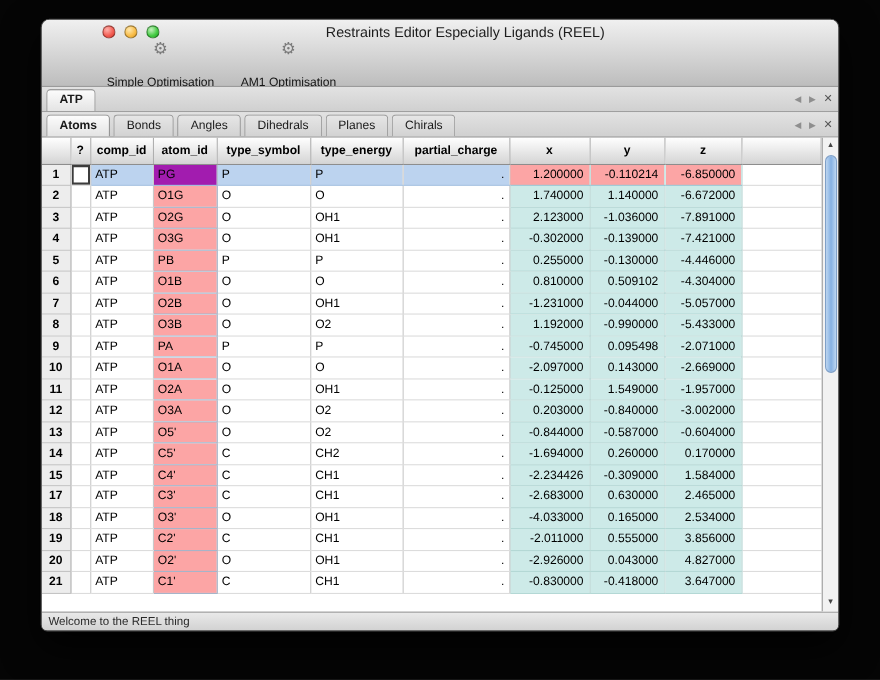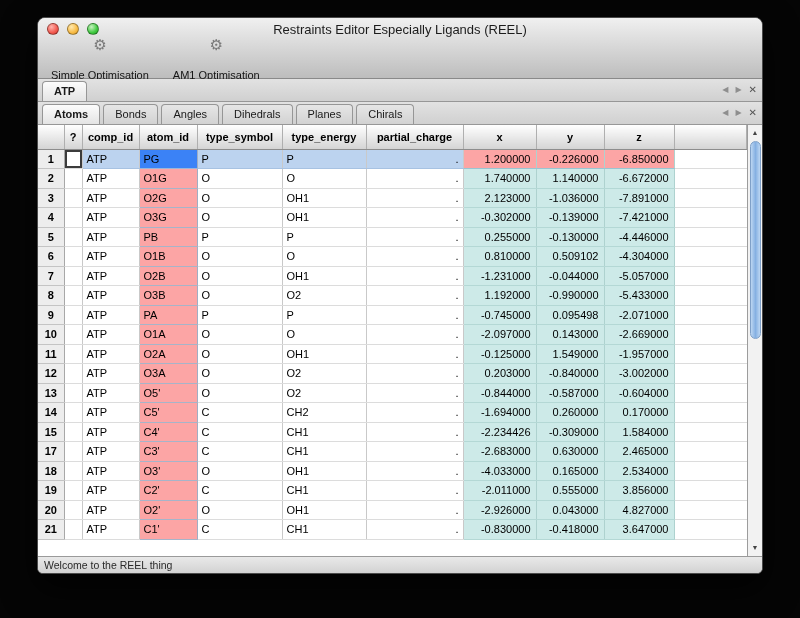--- a/index.html
+++ b/index.html
@@ -9,21 +9,21 @@
 
   .window {
     position:absolute; left:37px; top:17px; width:726px; height:557px;
     border-radius:8px 8px 6px 6px; overflow:hidden;
     background:#e6e6e6; border:1px solid #4a4a4a;
     box-shadow:0 14px 34px rgba(0,0,0,0.85);
     display:flex; flex-direction:column;
   }
 
   
-  .chrome { background:linear-gradient(#f0f0f0,#bdbdbd); border-bottom:1px solid #8a8a8a; }
+  .chrome { background:linear-gradient(#f0f0f0,#bdbdbd); border-bottom:1px solid #8a8a8a;padding-left:46px; }
   .titlebar { height:22px; position:relative; display:flex; align-items:center; }
   .traffic { position:absolute; left:9px; top:5px; display:flex; gap:8px; }
   .tl { width:12px; height:12px; border-radius:50%; border:1px solid rgba(0,0,0,0.35); }
   .tl.red    { background:radial-gradient(circle at 35% 30%, #ffb3ad, #f25a50 60%, #ce3a30); }
   .tl.yellow { background:radial-gradient(circle at 35% 30%, #ffe9b0, #f8bb45 60%, #d79a28); }
   .tl.green  { background:radial-gradient(circle at 35% 30%, #c8f2c0, #3fc93f 60%, #2aa32a); }
   .title { flex:1; text-align:center; font-size:13px; color:#1c1c1c; }
 
   .toolbar { height:38px; display:flex; align-items:center; padding-left:8px; gap:14px; }
   .toolbtn { display:flex; flex-direction:column; align-items:center; padding:1px 5px; cursor:default; }
@@ -58,21 +58,21 @@
        overflow:hidden; white-space:nowrap; color:#000; background:#fff; }
   td.num { background:#ededed; font-weight:bold; text-align:center;
            border-right:1px solid #a8a8a8; border-bottom:1px solid #c4c4c4; }
   td.c-comp_id, td.c-atom_id, td.c-type_symbol, td.c-type_energy { padding-left:4px; text-align:left; }
   td.c-atom_id { background:#fca5a5; border-bottom-color:#a6b4c9; border-right-color:#a0aec4; }
   td.c-partial_charge { text-align:right; padding-right:4px; }
   td.c-x, td.c-y, td.c-z { background:#cdeae8; text-align:right; padding-right:5px;
                             border-bottom-color:#b4d8d5; border-right-color:#aed2cf; }
   tr.sel td.c-comp_id, tr.sel td.c-type_symbol, tr.sel td.c-type_energy,
   tr.sel td.c-partial_charge { background:#bcd3ef; border-bottom-color:#a7c2e2; }
-  tr.sel td.c-atom_id { background:#3b82f6; border-bottom-color:#9cb6d8; }
+  tr.sel td.c-atom_id { background:#a21caf; border-bottom-color:#9cb6d8; }
   tr.sel td.c-x, tr.sel td.c-y, tr.sel td.c-z { background:#fca5a5; border-bottom-color:#99c5d2; }
   tr.sel td.c-q { background:#fff; box-shadow:inset 0 0 0 2px #3c3c3c; }
   td.c-fill { border-right:none; }
 
   
   .vscroll { width:15px; border-left:1px solid #9c9c9c; background:#f2f2f2; position:relative; }
   .sb-btn { position:absolute; left:0; width:14px; height:14px; text-align:center;
             font-size:7px; line-height:14px; color:#444; }
   .sb-up { top:1px; } .sb-down { bottom:1px; }
   .sb-thumb { position:absolute; left:2px; top:16px; width:11px; height:46%;
@@ -166,21 +166,21 @@
           <tbody id="tableBody">
               <tr class="sel">
                 <td class="num">1</td>
                 <td class="c-q"></td>
                 <td class="c-comp_id">ATP</td>
                 <td class="c-atom_id">PG</td>
                 <td class="c-type_symbol">P</td>
                 <td class="c-type_energy">P</td>
                 <td class="c-partial_charge">.</td>
                 <td class="c-x">1.200000</td>
-                <td class="c-y">-0.226000</td>
+                <td class="c-y">-0.110214</td>
                 <td class="c-z">-6.850000</td>
                 <td class="c-fill"></td>
               </tr>
               <tr>
                 <td class="num">2</td>
                 <td class="c-q"></td>
                 <td class="c-comp_id">ATP</td>
                 <td class="c-atom_id">O1G</td>
                 <td class="c-type_symbol">O</td>
                 <td class="c-type_energy">O</td>

